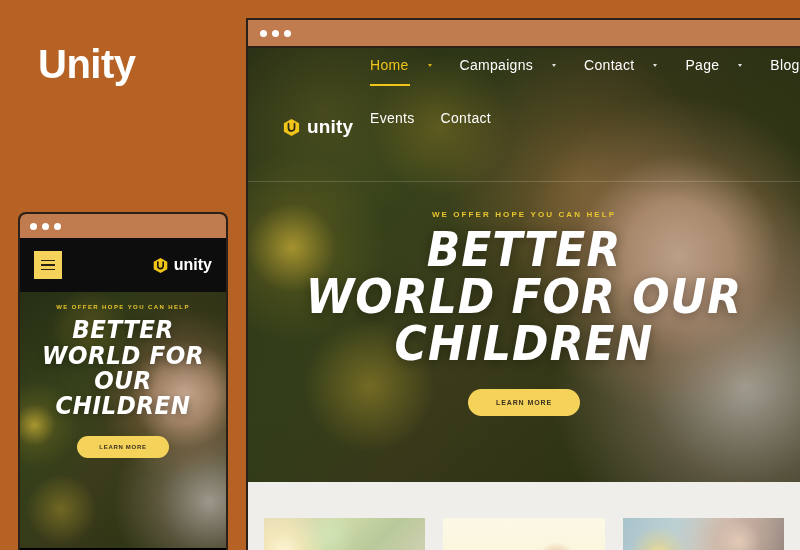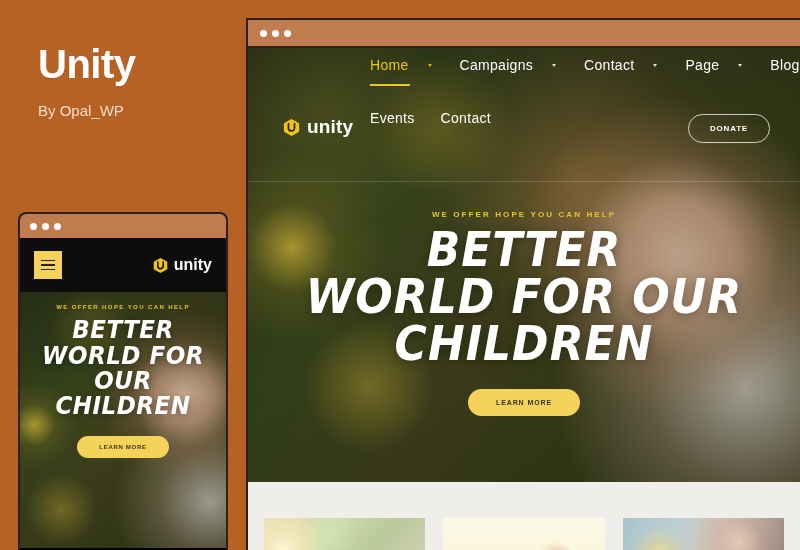--- a/index.html
+++ b/index.html
@@ -379,21 +379,20 @@
     font-size: 6px;
     font-weight: bold;
     letter-spacing: 0.7px;
   }
 </style>
 </head>
 <body>
 
 <div class="promo">
   <div class="promo-title">Unity</div>
-  <div class="promo-author">By Opal_WP</div>
 </div>
 
 <div class="desktop-win">
 
   <div class="titlebar desktop-titlebar">
     <span class="dot"></span>
     <span class="dot"></span>
     <span class="dot"></span>
   </div>
 
@@ -439,21 +438,20 @@
 
           <div class="nav-row second">
             <span class="nav-item">
               <span>Events</span>
             </span>
             <span class="nav-item">
               <span>Contact</span>
             </span>
           </div>
 
-          <div class="donate-btn">DONATE</div>
         </div>
 
         <div class="header-rule"></div>
 
         <div class="hero-copy">
           <div class="hero-tagline">WE OFFER HOPE YOU CAN HELP</div>
           <div class="hero-title">
             <span>BETTER</span>
             <span>WORLD FOR OUR</span>
             <span>CHILDREN</span>

